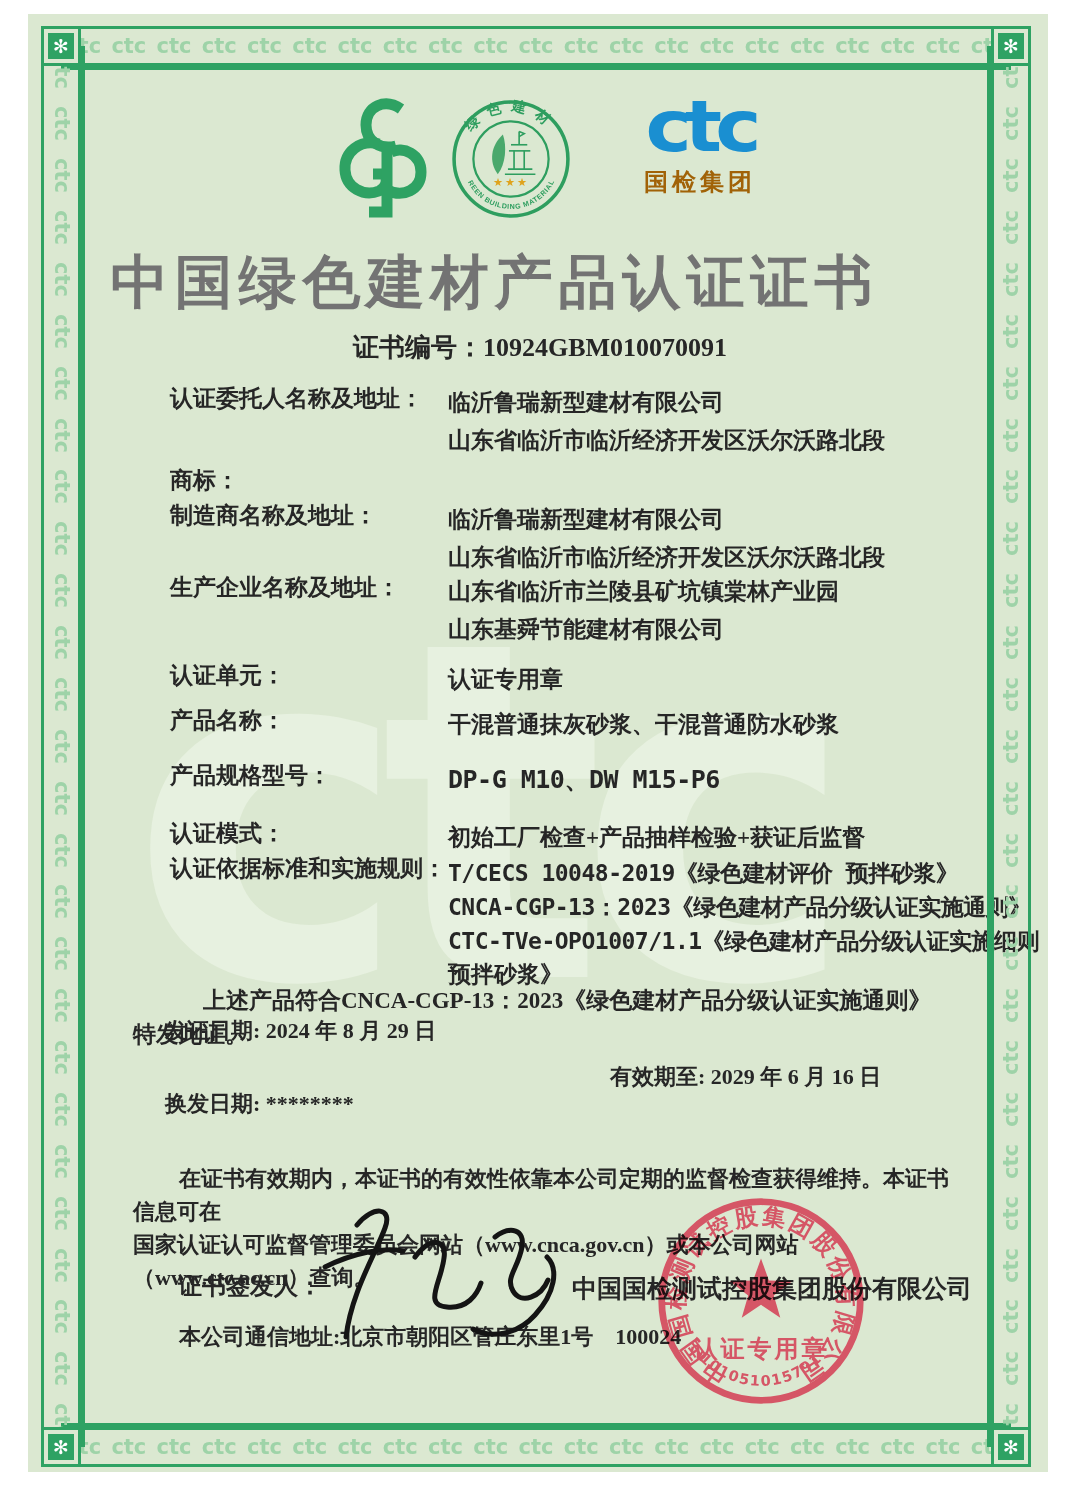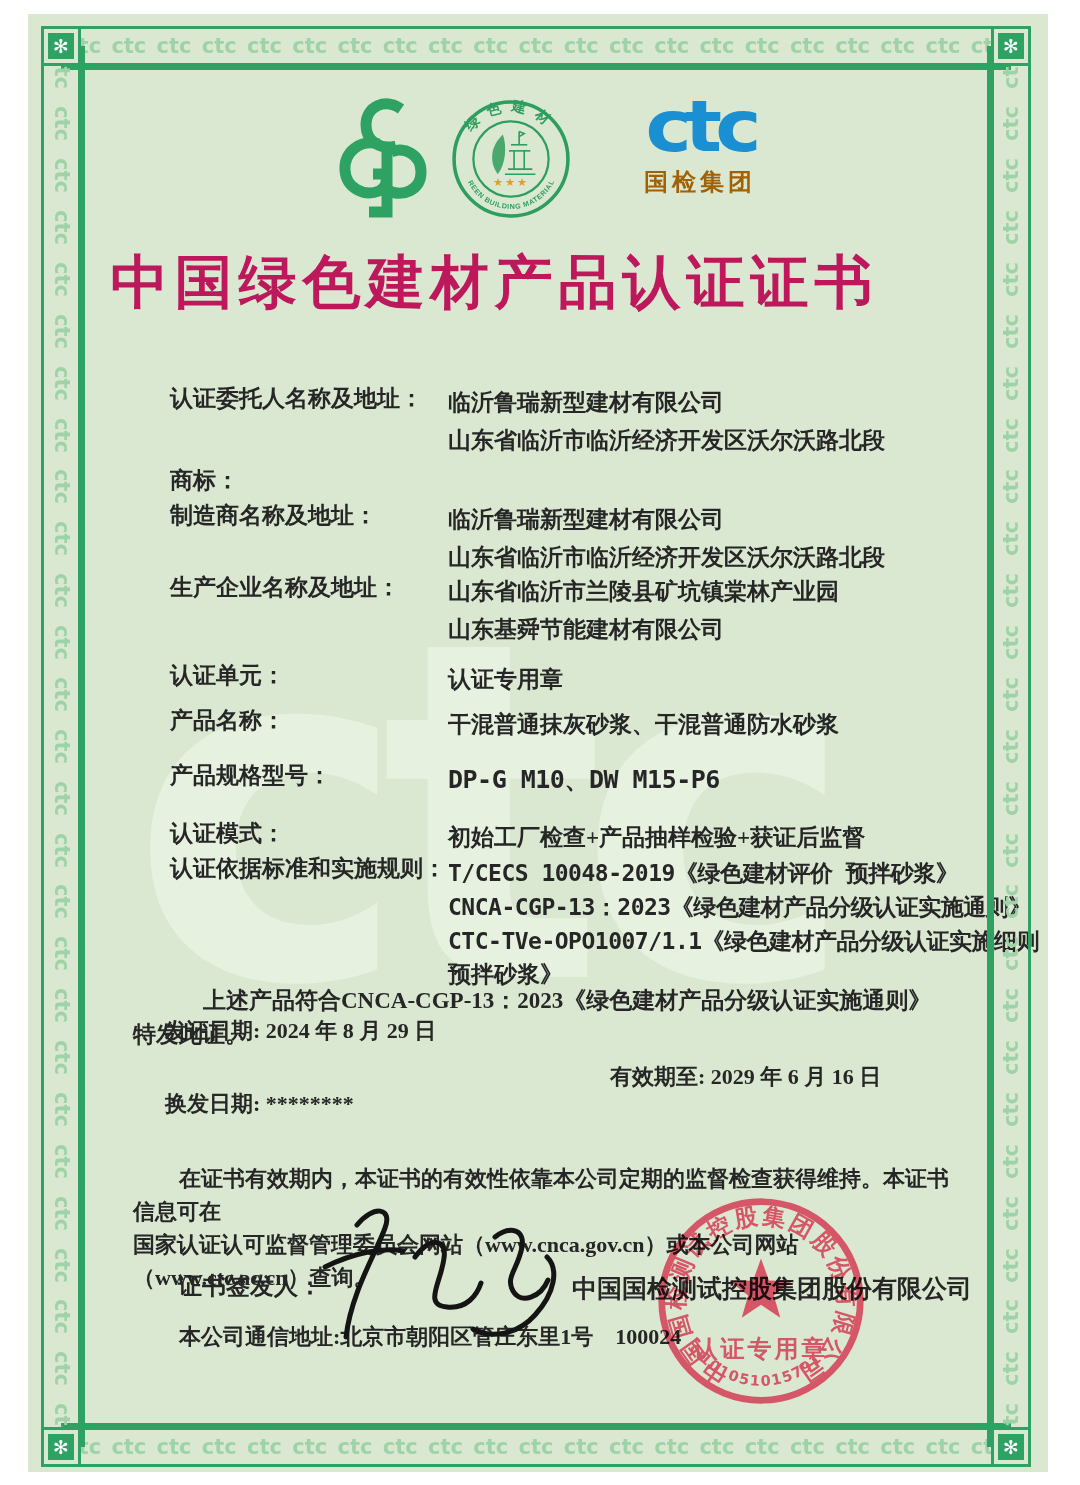--- a/index.html
+++ b/index.html
@@ -36,21 +36,21 @@
   
   .content{position:absolute;inset:0;z-index:2;}
   .gp-logo{position:absolute;left:335px;top:95px;}
   .gbm-logo{position:absolute;left:450px;top:98px;}
   .ctc-block{position:absolute;left:600px;top:84px;width:200px;text-align:center;}
   .ctc-word{font-family:"DejaVu Sans","Liberation Sans",sans-serif;font-weight:bold;
             font-size:78px;line-height:84px;letter-spacing:-7px;color:#1a8fd1;transform:scaleY(.92);}
   .ctc-sub{font-family:"Liberation Sans","DejaVu Sans",sans-serif;font-weight:bold;
            font-size:24px;letter-spacing:4px;color:#a16207;margin-top:-2px;}
   .title{position:absolute;left:0;top:244px;width:989px;text-align:center;
-         font-size:58px;font-weight:bold;letter-spacing:6px;color:#be185d;}
+         font-size:58px;font-weight:bold;letter-spacing:6px;color:#737373;}
   .certno{position:absolute;left:0;top:330px;width:1080px;text-align:center;
           font-size:26px;font-weight:bold;}
   .certno .num{font-family:"Liberation Serif","DejaVu Serif",serif;}
   
   .row{position:absolute;left:170px;width:860px;font-size:23px;font-weight:bold;line-height:38px;}
   .row .lab{position:absolute;left:0;top:12px;white-space:nowrap;}
   .row .val{position:absolute;left:278px;top:16px;width:570px;}
   .val .ln{white-space:nowrap;}
   .code{font-family:"DejaVu Sans Mono","Liberation Mono",monospace;letter-spacing:-0.5px;}
   .tight{line-height:34px;}
@@ -114,20 +114,23 @@
         <text x="60" y="87" text-anchor="middle" font-size="11" letter-spacing="2" fill="#dfa31d">★★★</text>
       </svg>
     </div>
 
     <div class="ctc-block">
       <div class="ctc-word">ctc</div>
       <div class="ctc-sub">国检集团</div>
     </div>
 
     <div class="title">中国绿色建材产品认证证书</div>
+    <div class="certno">
+      <span>证书编号：</span><span class="num">10924GBM010070091</span>
+    </div>
 
     <div class="row" style="top:368px">
       <span class="lab">认证委托人名称及地址：</span>
       <div class="val">
         <div class="ln">临沂鲁瑞新型建材有限公司</div>
         <div class="ln">山东省临沂市临沂经济开发区沃尔沃路北段</div>
       </div>
     </div>
 
     <div class="row" style="top:450px">

